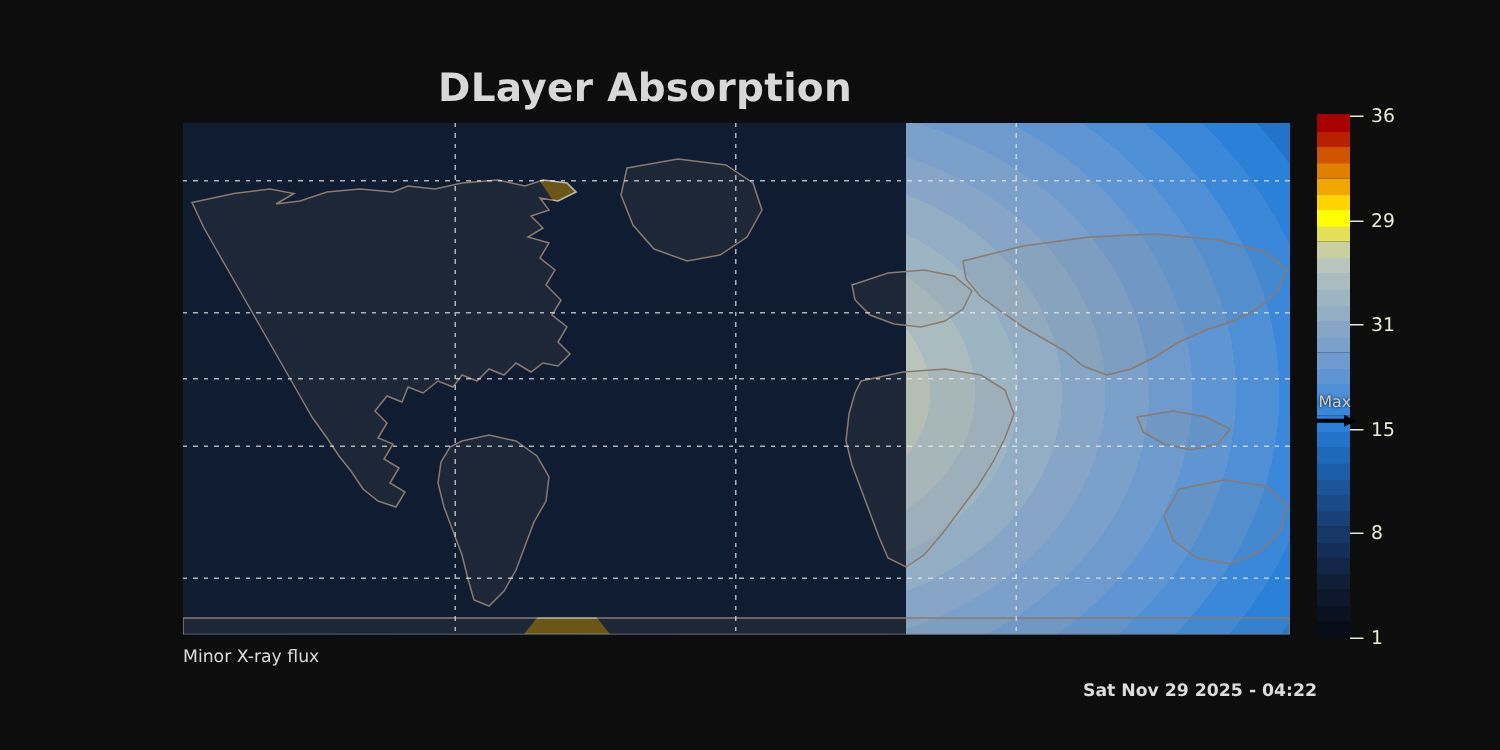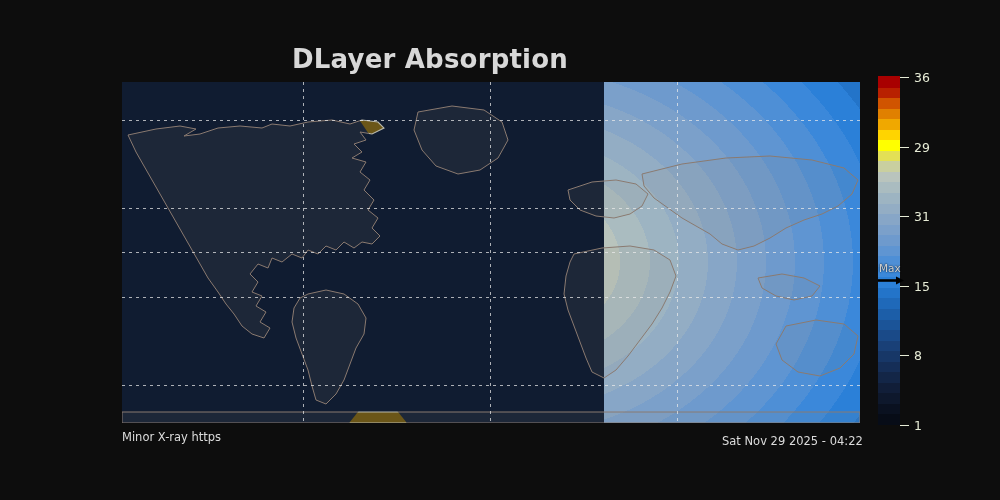--- a/index.html
+++ b/index.html
@@ -114,21 +114,21 @@
     text-shadow:0 0 2px #000;
   }
   .max-arrow{position:absolute;left:0;top:0;width:26px;height:9px;}
 
   
   .status{
     position:absolute;left:122px;top:430px;font-size:11.5px;
     color:#dcdcdc;line-height:15px;
   }
   .stamp{
-    position:absolute;left:722px;top:434px;font-size:11.5px;color:#dcdcdc;
+    position:absolute;left:722px;top:453px;font-size:11.5px;color:#dcdcdc;font-weight:bold;
   }
   .footer{
     position:absolute;left:10px;top:478px;font-size:11.5px;
     color:#d6d6d6;font-style:italic;
   }
 </style>
 </head>
 <body>
 
 <div id="root">
@@ -272,19 +272,19 @@
       <div class="tick-label" style="top: 208.8px;">15</div>
       <div class="tick" style="top: 278.4px;"></div>
       <div class="tick-label" style="top: 278.4px;">8</div>
       <div class="tick" style="top: 348px;"></div>
       <div class="tick-label" style="top: 348px;">1</div>
     </div>
 
   <div class="cbar-axis-title">Affected Frequency (MHz)</div>
 
   <div class="status">
-    <div>Minor X-ray https</div>
+    <div>Minor X-ray flux</div>
   </div>
 
   <div class="stamp">Sat Nov 29 2025 - 04:22</div>
 
 
 </div>
 
 </body></html>

